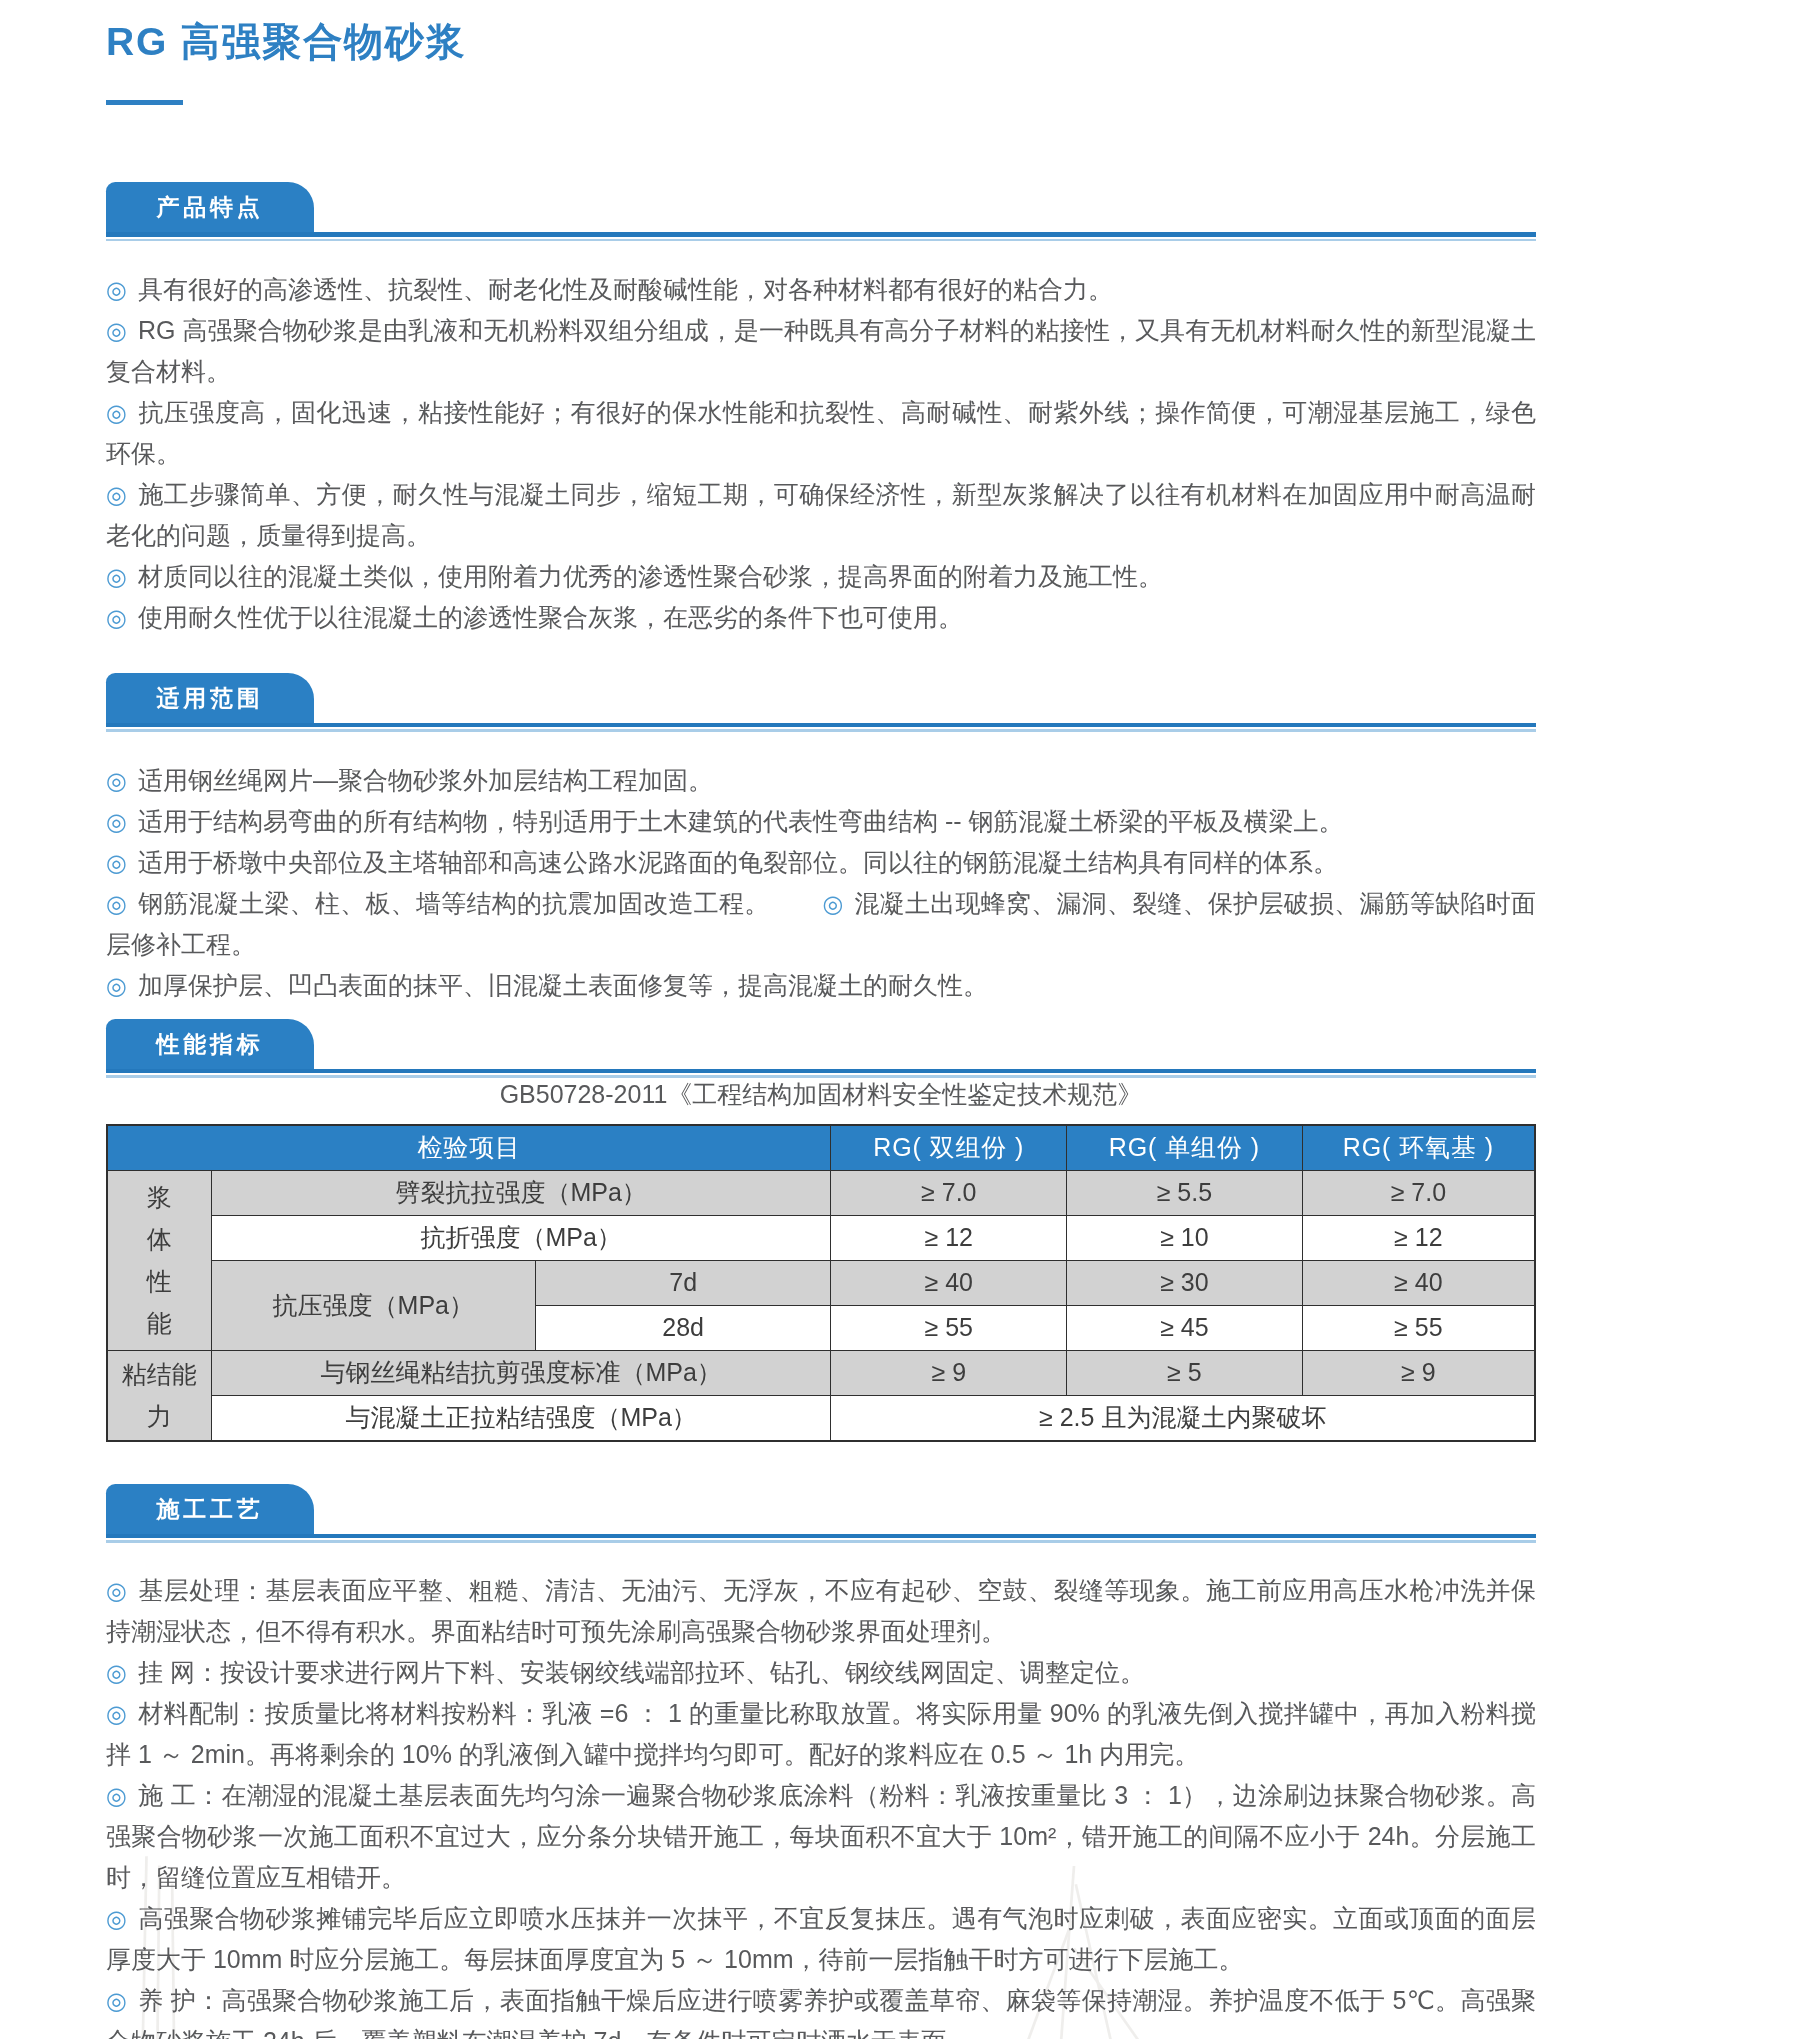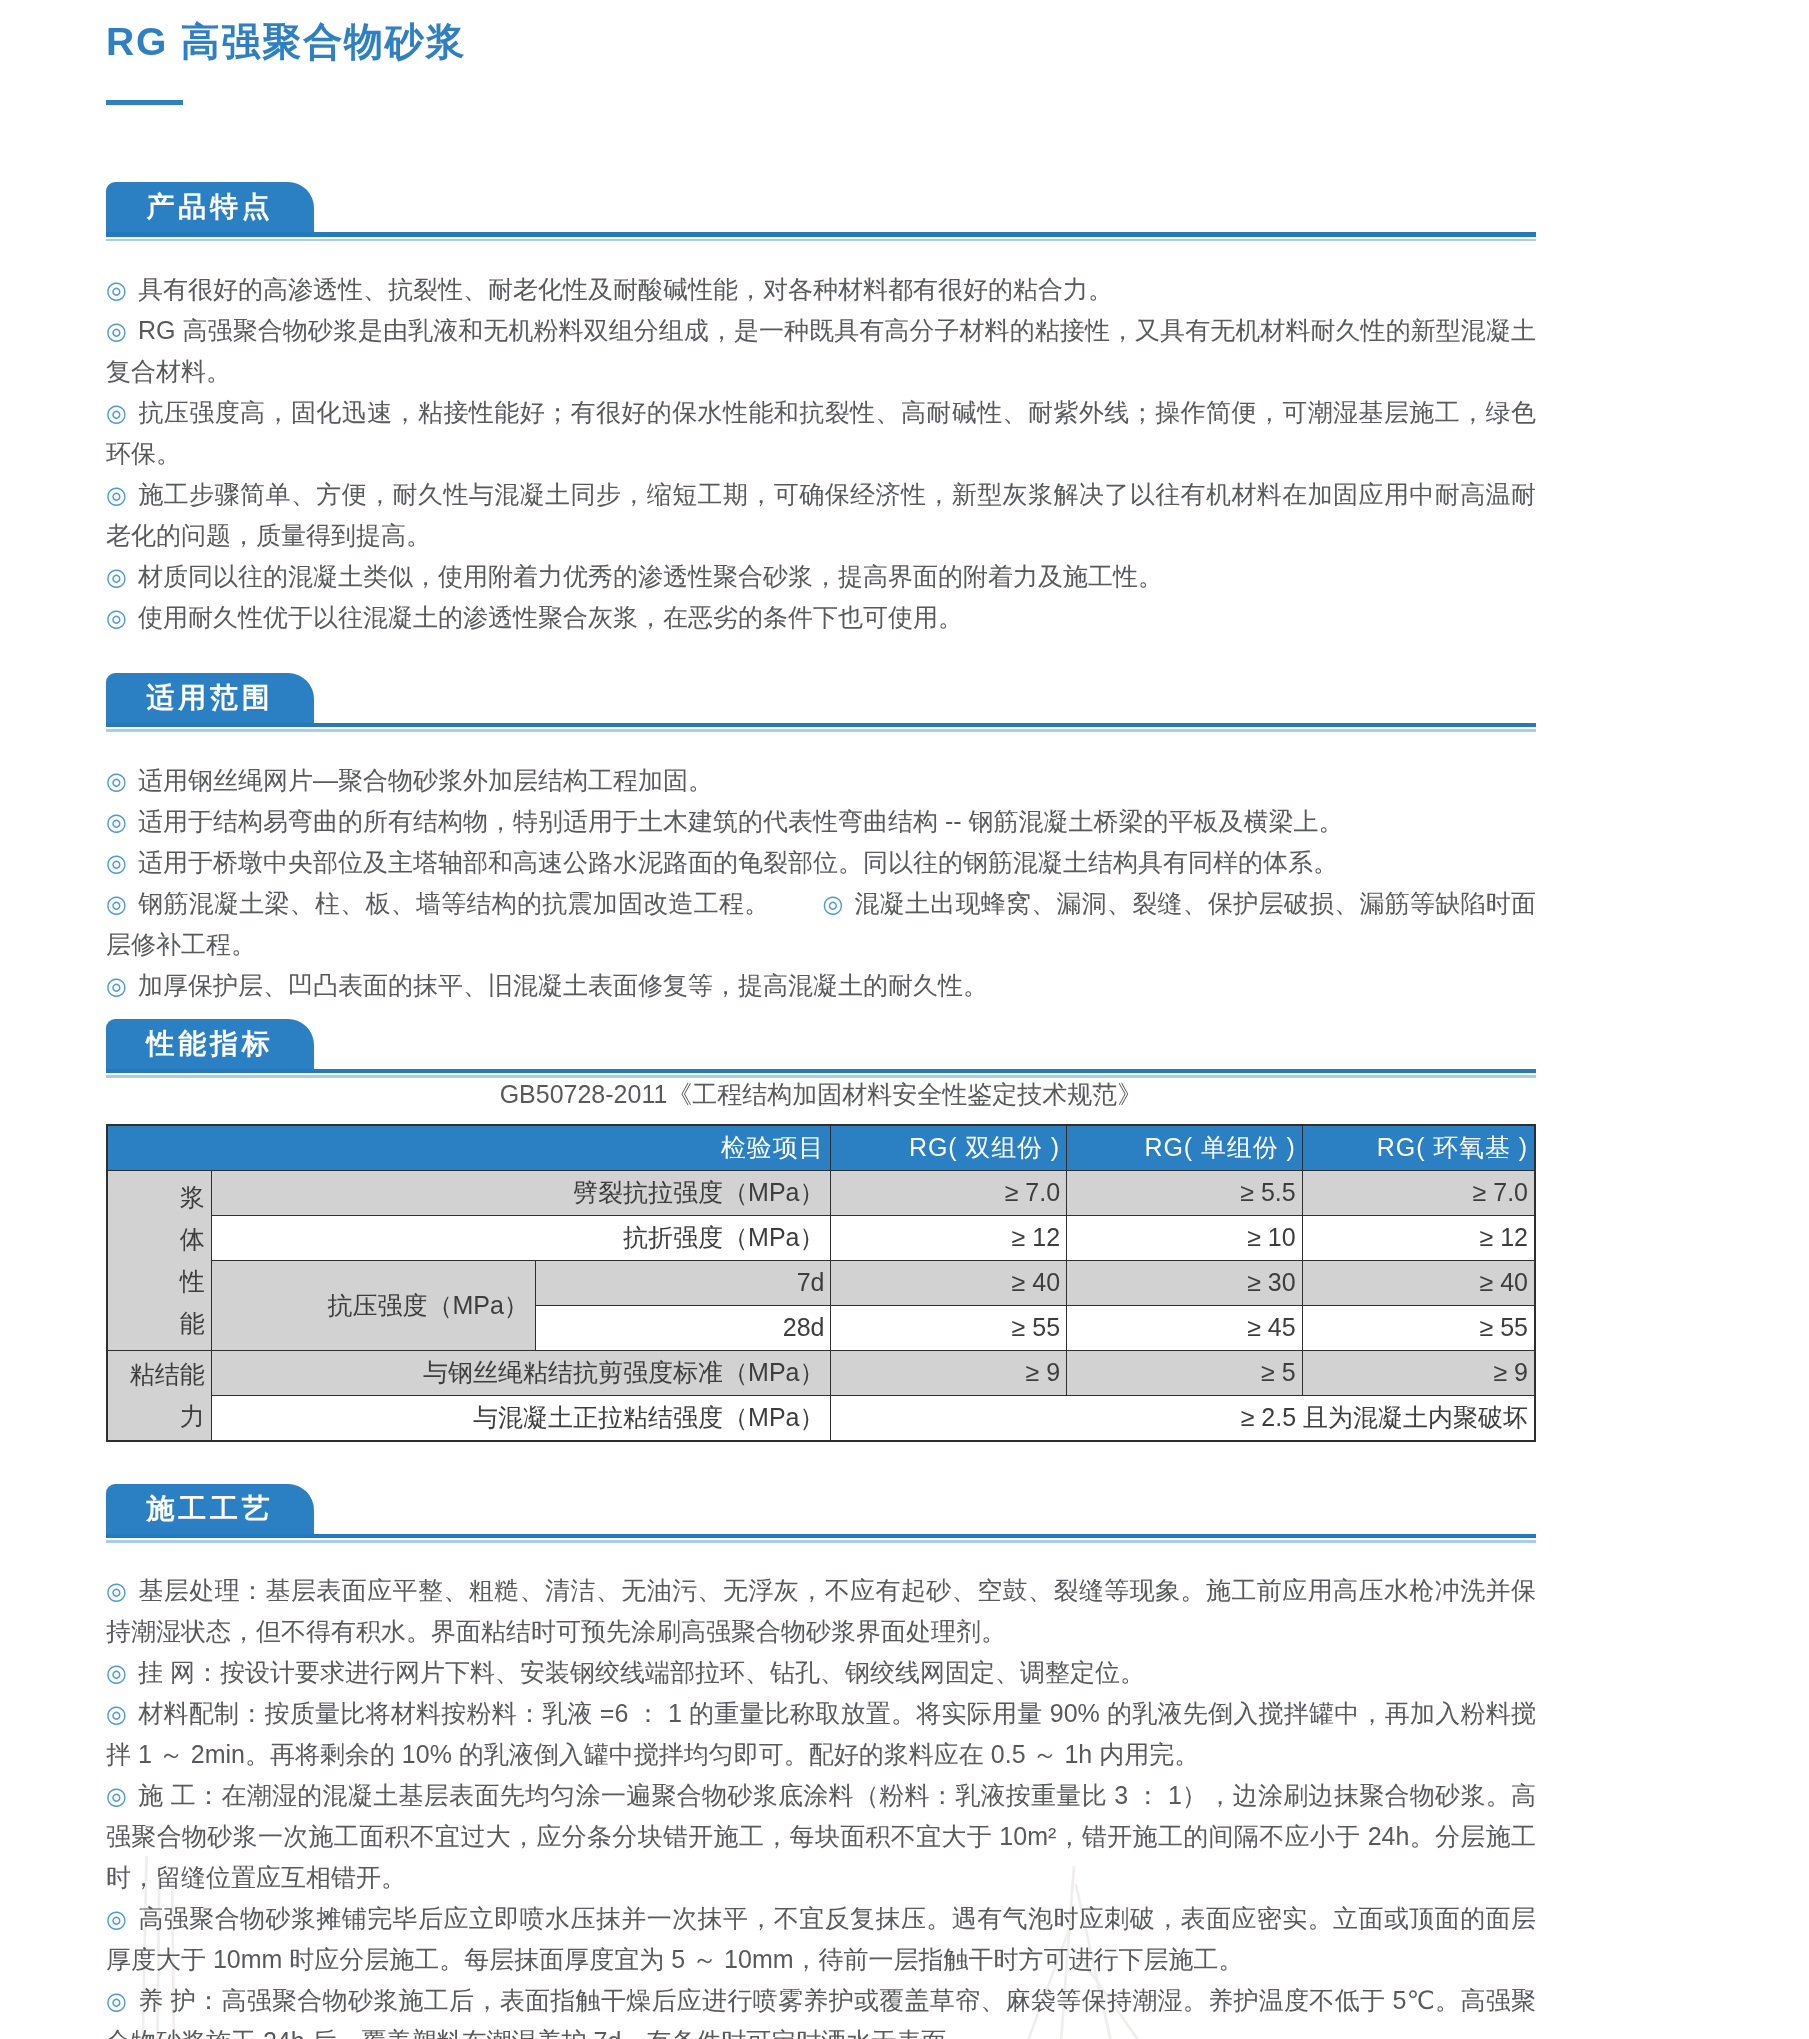--- a/index.html
+++ b/index.html
@@ -11,34 +11,34 @@
   .title-underline{width:77px;height:5.5px;background:#2e80c3;margin-top:31px;}
 
   .section{position:relative;}
   .sec-features{margin-top:77px;}
   .sec-scope{margin-top:35px;}
   .sec-performance{margin-top:13px;}
   .sec-process{margin-top:42px;}
   .sec-packaging{margin-top:7.3px;}
 
   .badge{display:inline-block;min-width:138px;padding:0 35px;height:50px;line-height:50px;
-         background:#2b80c4;color:#fff;font-size:28px;font-weight:700;letter-spacing:3.7px;
+         background:#2b80c4;color:#fff;font-size:23px;font-weight:700;letter-spacing:3.7px;
          border-radius:9.2px 26px 0 0;text-align:center;}
   .rule{height:4.6px;background:#2478bc;}
   .rule-light{height:2.8px;background:#a9cde8;margin-top:1.8px;}
 
   ul.bullets{list-style:none;margin:27.5px 0 0 0;padding:0;}
   ul.bullets li{font-size:25px;line-height:41px;color:#58595b;text-align:justify;}
   .b{color:#4d9bd3;margin-right:11px;font-size:24px;}
   .b.gap{margin-left:53px;}
 
   .perf-caption{text-align:center;font-size:25px;color:#58595b;}
   table.perf{width:100%;border-collapse:collapse;table-layout:fixed;margin-top:13px;
              border:2.8px solid #2f2f2f;}
-  table.perf th,table.perf td{border:1.8px solid #2f2f2f;text-align:right;vertical-align:middle;
+  table.perf th,table.perf td{border:1.8px solid #2f2f2f;text-align:center;vertical-align:middle;
              height:44px;font-size:25px;padding:0 6px;}
   table.perf th{background:#2b80c4;color:#ffffff;font-weight:400;letter-spacing:0.9px;}
   table.perf td{background:#ffffff;color:#3d3d3d;}
   table.perf td.g{background:#d2d2d2;}
   .stack1{display:inline-block;width:1.05em;word-break:break-all;line-height:42px;}
   .stack3{display:inline-block;width:3.2em;word-break:break-all;line-height:42px;}
 
   .watermark{position:absolute;z-index:1;opacity:0.55;}
 </style>
 </head>

